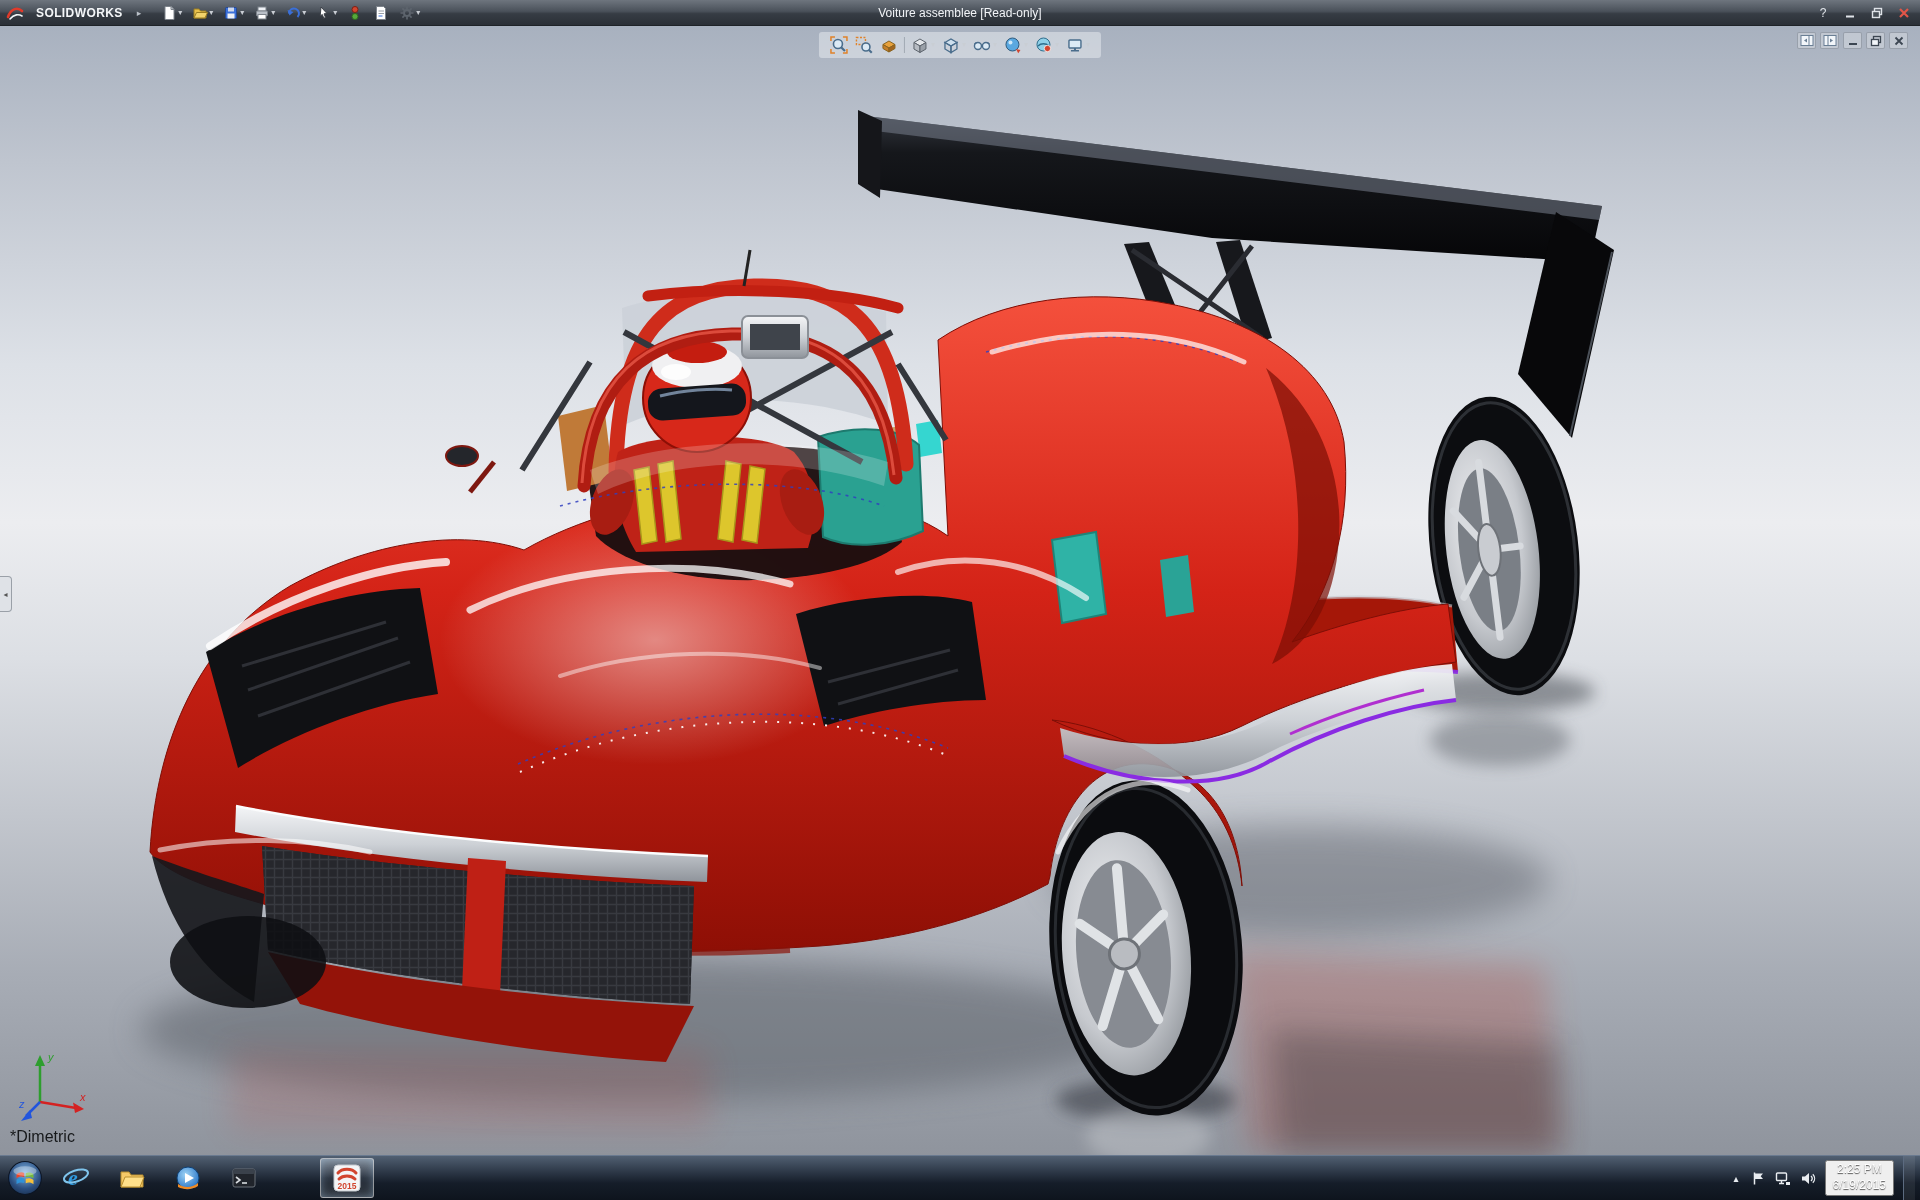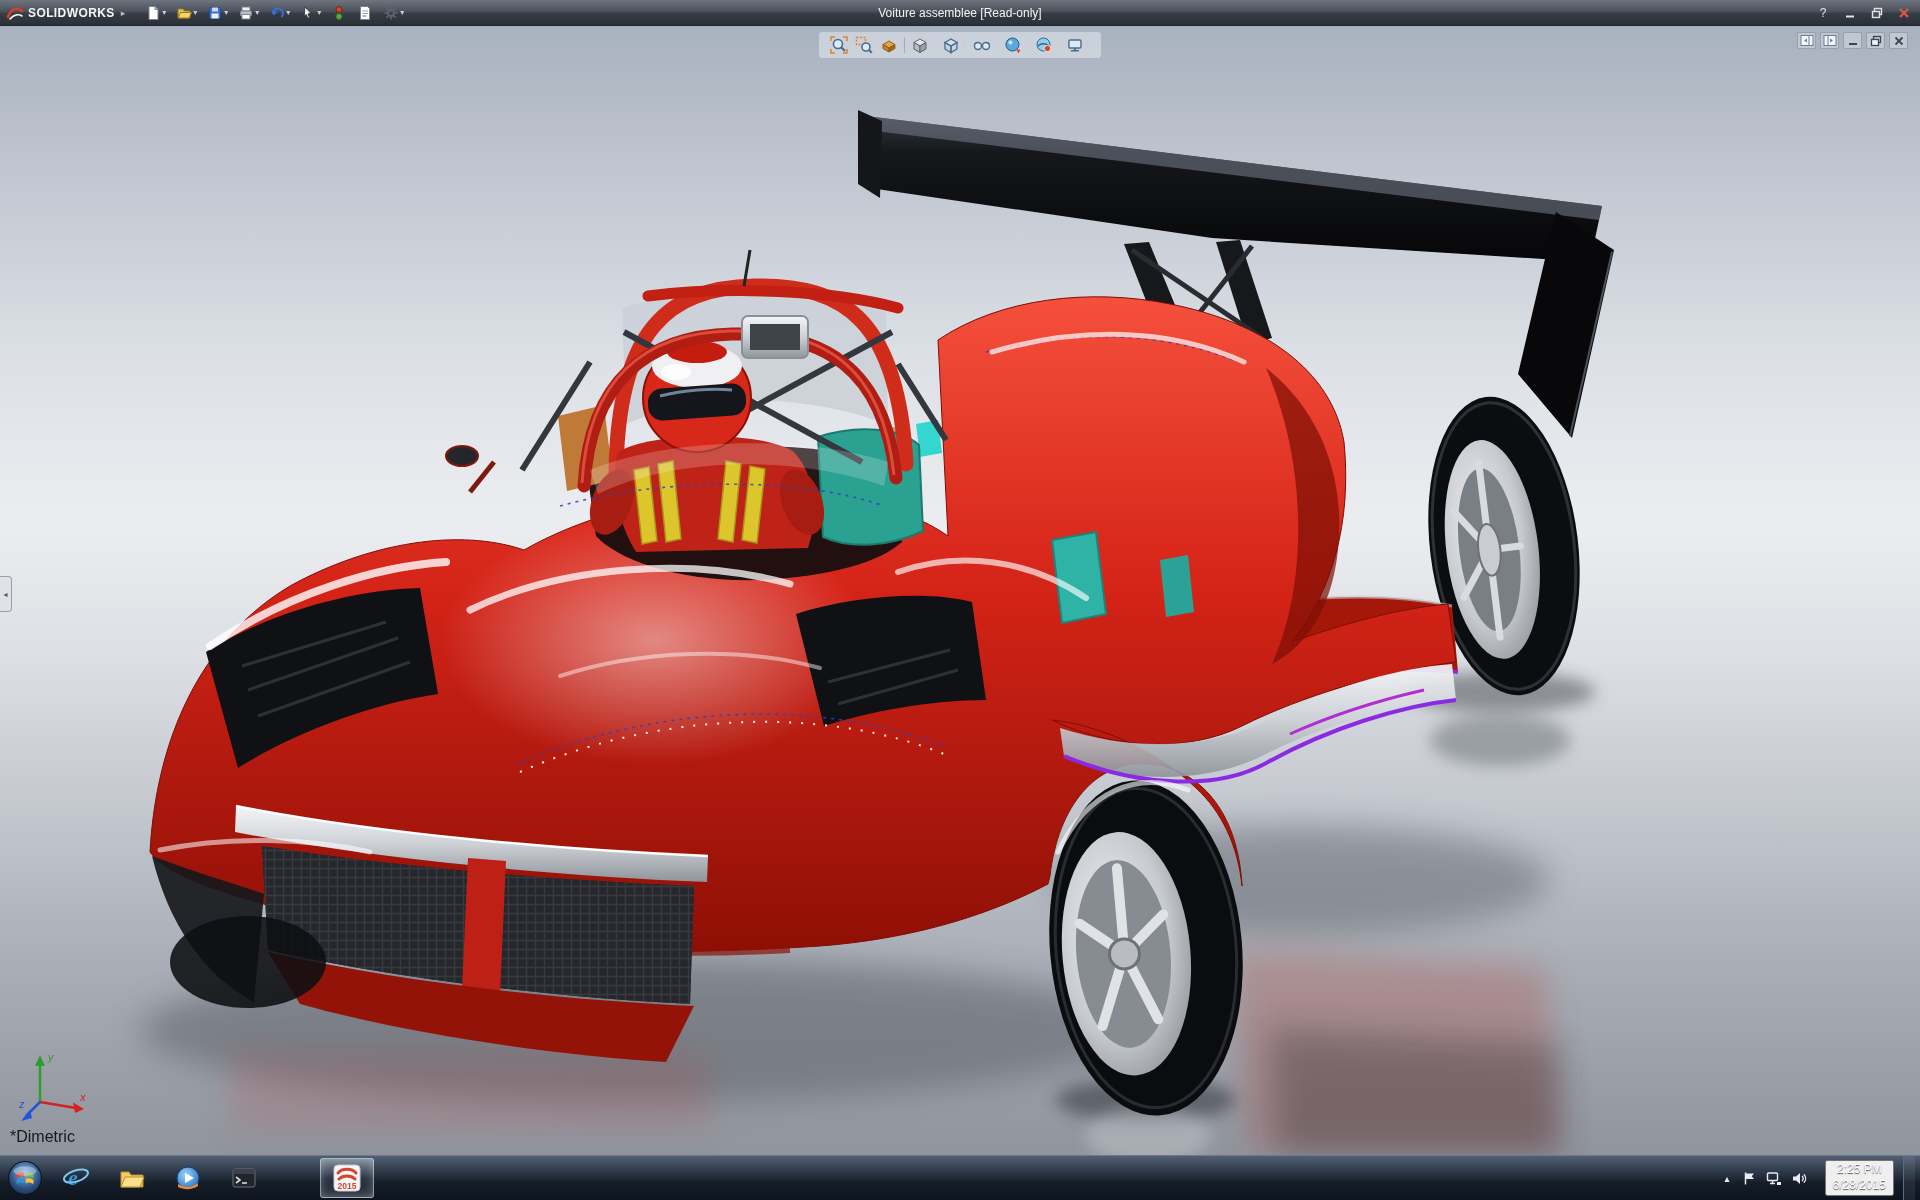--- a/index.html
+++ b/index.html
@@ -10,21 +10,21 @@
     background:#000;
   }
   .app { position:relative; width:1920px; height:1200px; }
 
   
   .titlebar {
     height:26px; display:flex; align-items:center; padding:0 6px; position:relative;
     background:linear-gradient(180deg,#6e757e 0%,#4a515a 45%,#363c44 55%,#2b3037 100%);
     border-bottom:1px solid #1f2328; color:#eef1f4;
   }
-  .logo { display:flex; align-items:center; gap:4px; }
+  .logo { display:flex; align-items:center; gap:12px; }
   .logo-text { font-weight:bold; font-size:12px; letter-spacing:.4px; color:#f4f6f8; }
   .logo-caret { font-size:9px; color:#b9bfc7; margin-left:2px; }
   .tb-tools { display:flex; align-items:center; margin-left:16px; gap:2px; }
   .tbi { display:flex; align-items:center; gap:1px; background:transparent; border:1px solid transparent; border-radius:2px; padding:2px 3px; cursor:default; }
   .caret { font-size:8px; color:#c9ced4; line-height:1; }
   .tb-title { position:absolute; left:50%; top:0; transform:translateX(-50%); line-height:26px; font-size:12px; color:#f2f4f7; white-space:nowrap; }
   .tb-right { margin-left:auto; display:flex; align-items:center; gap:7px; }
   .wbtn { width:20px; height:18px; display:flex; align-items:center; justify-content:center; background:transparent; border:none; color:#dfe3e8; font-size:12px; padding:0; }
 
   
@@ -62,21 +62,21 @@
   .start { width:46px; height:44px; display:flex; align-items:center; justify-content:center; background:transparent; border:none; padding:0; }
   .task-item { width:54px; height:40px; margin:0 1px; display:flex; align-items:center; justify-content:center;
     border-radius:3px; border:1px solid transparent; background:transparent; padding:0; }
   .task-item.active {
     background:linear-gradient(180deg,rgba(255,255,255,.30),rgba(255,255,255,.07) 50%,rgba(255,255,255,.14));
     border:1px solid rgba(255,255,255,.5); box-shadow:inset 0 0 9px rgba(180,220,255,.38);margin-left:48px;
   }
   .tray { margin-left:auto; display:flex; align-items:center; gap:9px; padding-right:3px; height:100%; }
   .tray-arrow { color:#e8ecf0; font-size:10px; background:transparent; border:none; padding:0 3px; }
   .tray-btn { background:transparent; border:none; padding:0; display:flex; }
-  .clock { text-align:center; color:#fff; font-size:12px; line-height:1.3; text-shadow:0 1px 1px rgba(0,0,0,.65); padding:0 6px;margin-left:9px; }
+  .clock { text-align:center; color:#fff; font-size:12px; line-height:1.3; text-shadow:0 1px 1px rgba(0,0,0,.65); padding:0 6px; }
   .show-desktop { width:12px; height:45px; border-left:1px solid #5c6b80; background:rgba(255,255,255,.07); }
 </style>
 </head>
 <body>
 
 <div class="app">
 
   <header class="titlebar">
     <div class="logo">
       <svg width="18" height="16" viewBox="0 0 18 16">
@@ -586,18 +586,18 @@
         </svg>
       </button>
       <button class="tray-btn">
         <svg width="16" height="15" viewBox="0 0 16 15">
           <path d="M2,5.5 h3 l4,-3.5 v11 l-4,-3.5 h-3 z" fill="#e8ecf0"></path>
           <path d="M11,5 C12.5,6.5 12.5,8.5 11,10 M12.8,3.2 C15.2,5.7 15.2,9.3 12.8,11.8" stroke="#e8ecf0" stroke-width="1.3" fill="none"></path>
         </svg>
       </button>
       <button class="clock">
         <div>2:25 PM</div>
-        <div>6/28/2015</div>
+        <div>6/19/2015</div>
       </button>
       <div class="show-desktop"></div>
     </div>
   </footer>
 </div>
 
 </body></html>

